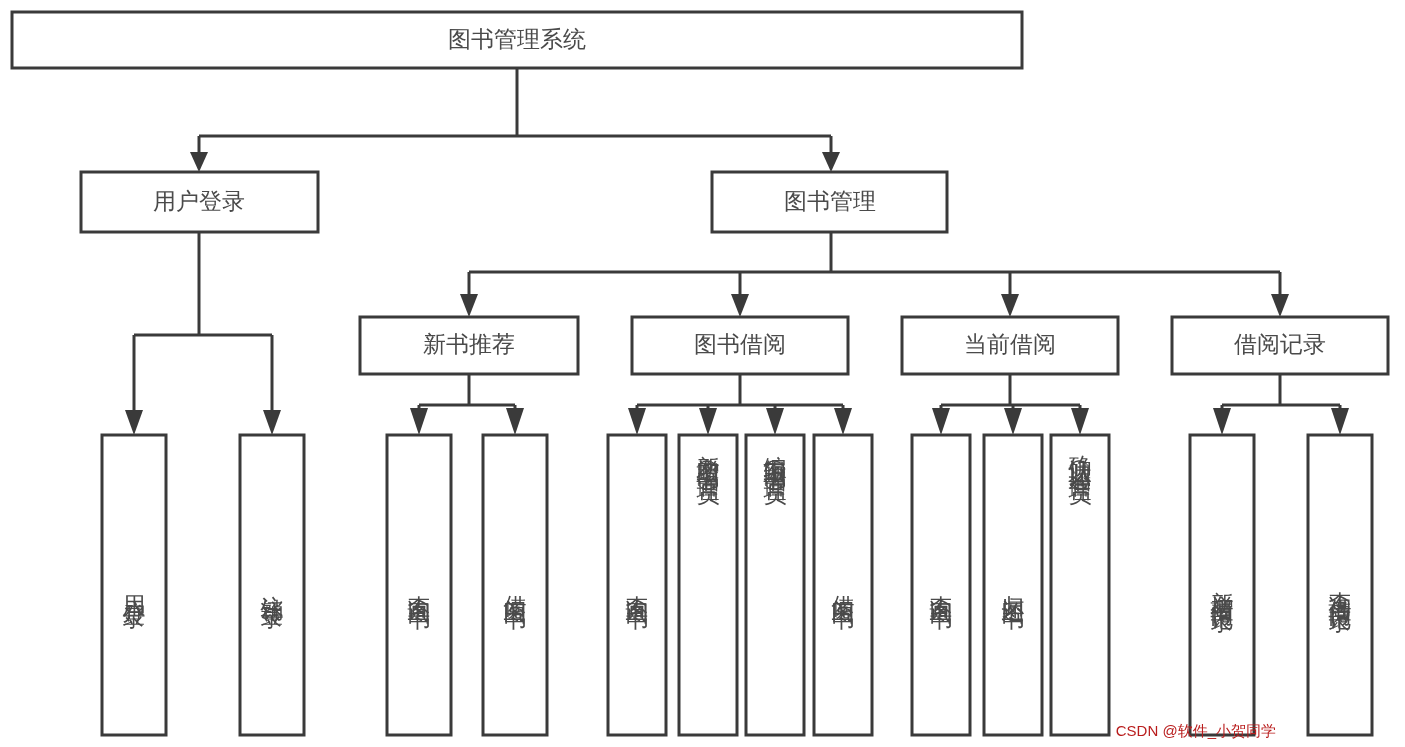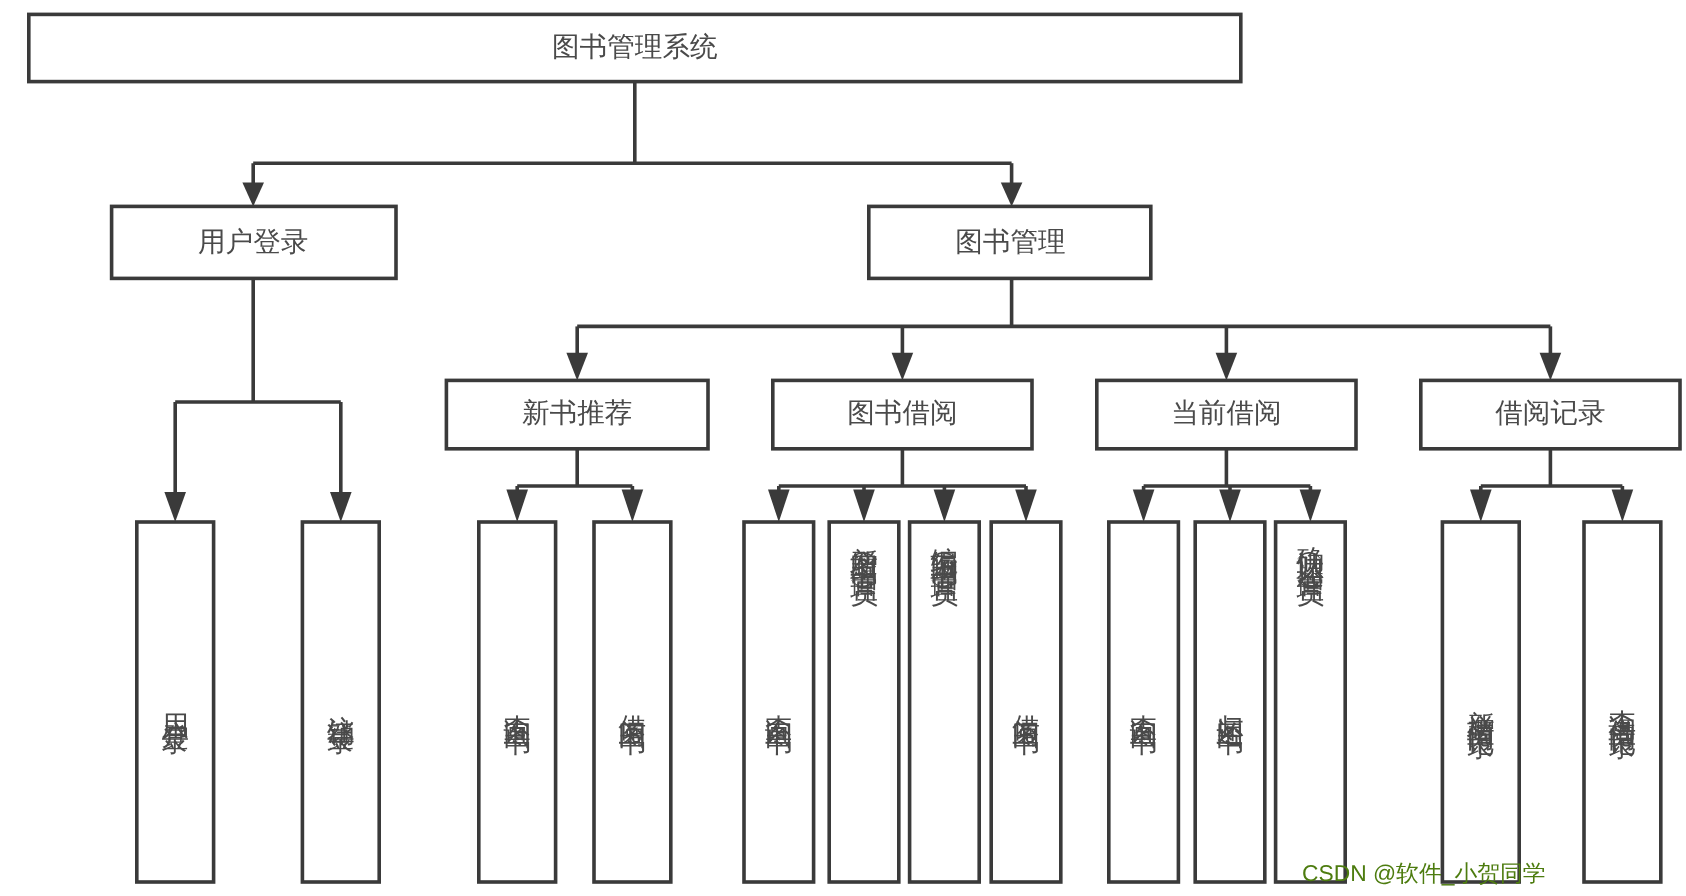--- a/index.html
+++ b/index.html
@@ -10,21 +10,21 @@
   body {
     width: 1405px;
     height: 747px;
     font-family: "Liberation Sans", "DejaVu Sans", sans-serif;
     overflow: hidden;
     position: relative;
   }
   #diagram-root {
     position: absolute;
     top: 0;
-    left: 12px;
+    left: 0;
     width: 1284px;
     height: 747px;
   }
   svg#tree-svg {
     display: block;
     width: 1405px;
     height: 747px;
   }
   .node-box {
     fill: #ffffff;
@@ -69,22 +69,22 @@
     display: flex;
     align-items: center;
     justify-content: center;
     pointer-events: none;
   }
   .watermark {
     position: absolute;
     right: 8px;
     bottom: 6px;
     font-family: "Liberation Sans", "DejaVu Sans", sans-serif;
-    font-size: 19px;
-    color: #4d7c0f;
+    font-size: 15px;
+    color: #b91c1c;
     white-space: nowrap;
     user-select: none;
   }
 </style>
 </head>
 <body>
 
 <div id="diagram-root">
 
   <svg id="tree-svg" viewBox="0 0 1405 747" xmlns="http://www.w3.org/2000/svg">

